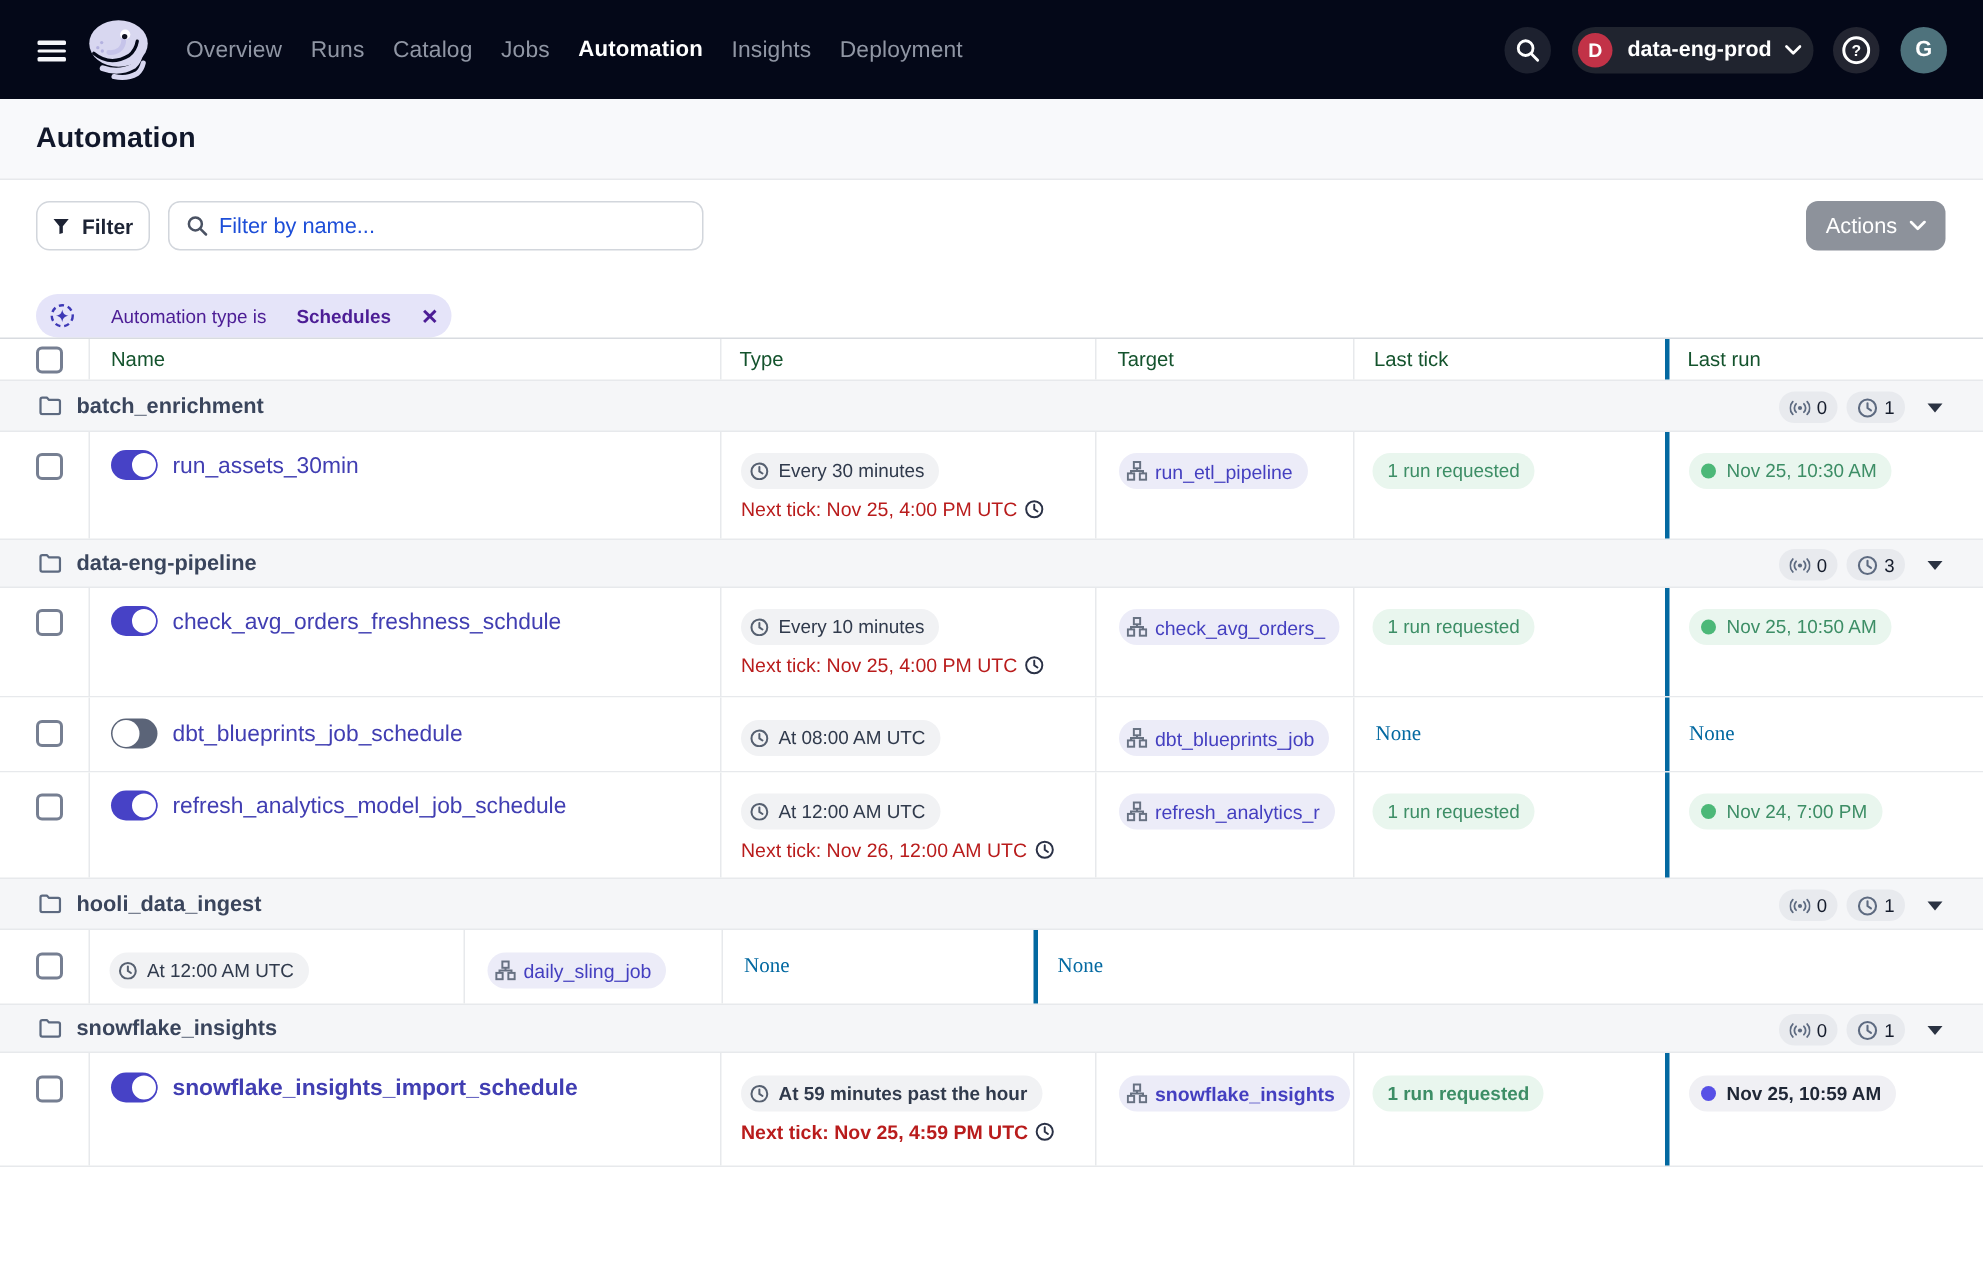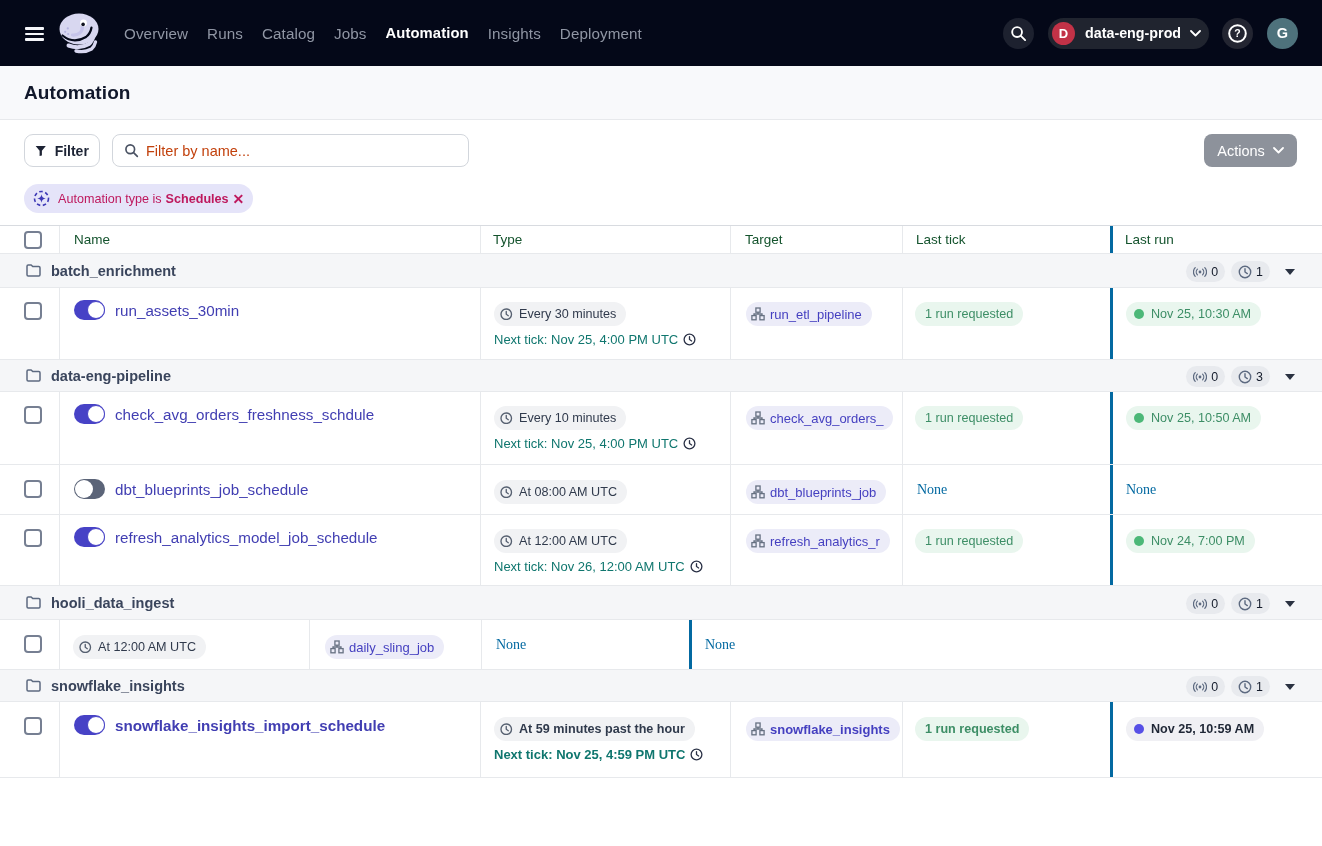--- a/index.html
+++ b/index.html
@@ -21,25 +21,25 @@
 .wsname { color:#fff; font-size:14.3px; font-weight:600; margin-left:10px; }
 .gavatar { width:31px; height:31px; border-radius:50%; background:#4e727c; color:#fff; font-size:14.5px; font-weight:600; display:flex; align-items:center; justify-content:center; margin:0 24px 0 14px; }
 
 
 .pagehead { position:absolute; top:66px; left:0; width:1322px; height:54px; background:#f8f9fb; border-bottom:1px solid #e7e9ec; display:flex; align-items:center; padding-left:24px; }
 .pagehead h1 { font-size:19px; font-weight:700; color:#11182b; letter-spacing:0.1px; }
 
 
 .filterbtn { position:absolute; left:24px; top:134px; height:33px; width:76px; border:1px solid #d2d6dc; border-radius:9px; background:#fff; display:flex; align-items:center; justify-content:center; font-size:14px; color:#1d2435; font-weight:700; }
 .searchbox { position:absolute; left:112px; top:134px; width:357px; height:33px; border:1px solid #d2d6dc; border-radius:8px; background:#fff; display:flex; align-items:center; padding-left:11px; }
-.searchbox .ph { color:#c2410c; font-size:14.5px; margin-left:7px; }
+.searchbox .ph { color:#1d4ed8; font-size:14.5px; margin-left:7px; }
 .actionsbtn { position:absolute; left:1204px; top:134px; width:93px; height:33px; background:#8d929b; border-radius:8px; color:#fff; font-size:14.5px; font-weight:500; display:flex; align-items:center; justify-content:center; }
 
 
-.chip { position:absolute; left:24px; top:184px; height:29px; background:#e5e4f9; border-radius:15px; display:flex; align-items:center; padding:0 9px 0 9px; font-size:12.6px; color:#be185d; }
+.chip { position:absolute; left:24px; top:196px; height:29px; background:#e5e4f9; border-radius:15px; display:flex; align-items:center; padding:0 9px 0 9px; font-size:12.6px; color:#4c1d95;gap:16px; }
 .chip b { font-weight:700; margin-left:4px; }
 .chip .x { margin-left:4px; font-size:14px; font-weight:600; }
 
 
 .table { position:absolute; top:225px; left:0; width:1322px; border-top:1px solid #d8dbe0; }
 .row { display:flex; width:1322px; border-bottom:1px solid #e7e9ec; background:#fff; }
 .row > div { flex-shrink:0; }
 .c-check { width:60px; border-right:1px solid #e7e9ec; display:flex; padding-left:24px; }
 .c-name  { width:421px; border-right:1px solid #e7e9ec; }
 .c-type  { width:250px; border-right:1px solid #e7e9ec; }
@@ -73,21 +73,21 @@
 .pill.gray { background:#f1f2f4; color:#303a4c; padding:0 10px 0 6px; }
 .pill.gray svg { margin-right:6.5px; }
 .pill.lav  { background:#ececf8; color:#443fc0; padding:0 10px 0 5px; font-size:13px; }
 .pill.lav svg { margin-right:5px; }
 .pill.green{ background:#e9f6ee; color:#3d8e66; }
 .pill.grun { background:#f0f0f4; color:#1f2736; }
 .pill svg { margin-right:6px; }
 .dot { width:10px; height:10px; border-radius:50%; margin-right:7px; flex-shrink:0; }
 .dot.g { background:#4cb878; }
 .dot.b { background:#5750e6; }
-.nexttick { font-size:13px; color:#0f766e; margin-top:8px; display:flex; align-items:center; }
+.nexttick { font-size:13px; color:#b91c1c; margin-top:8px; display:flex; align-items:center; }
 .nexttick svg { margin-left:5px; }
 .typecell { padding-left:13px; }
 .targetcell { padding-left:15px; }
 .tickcell { padding-left:12px; }
 .runcell { padding-left:13px; }
 .nonetxt { font-size:14px; color:#0369a1;font-family:Liberation Serif, serif; }
 .tickcell .nonetxt { padding-left:2px; }
 </style>
 </head>
 <body>

